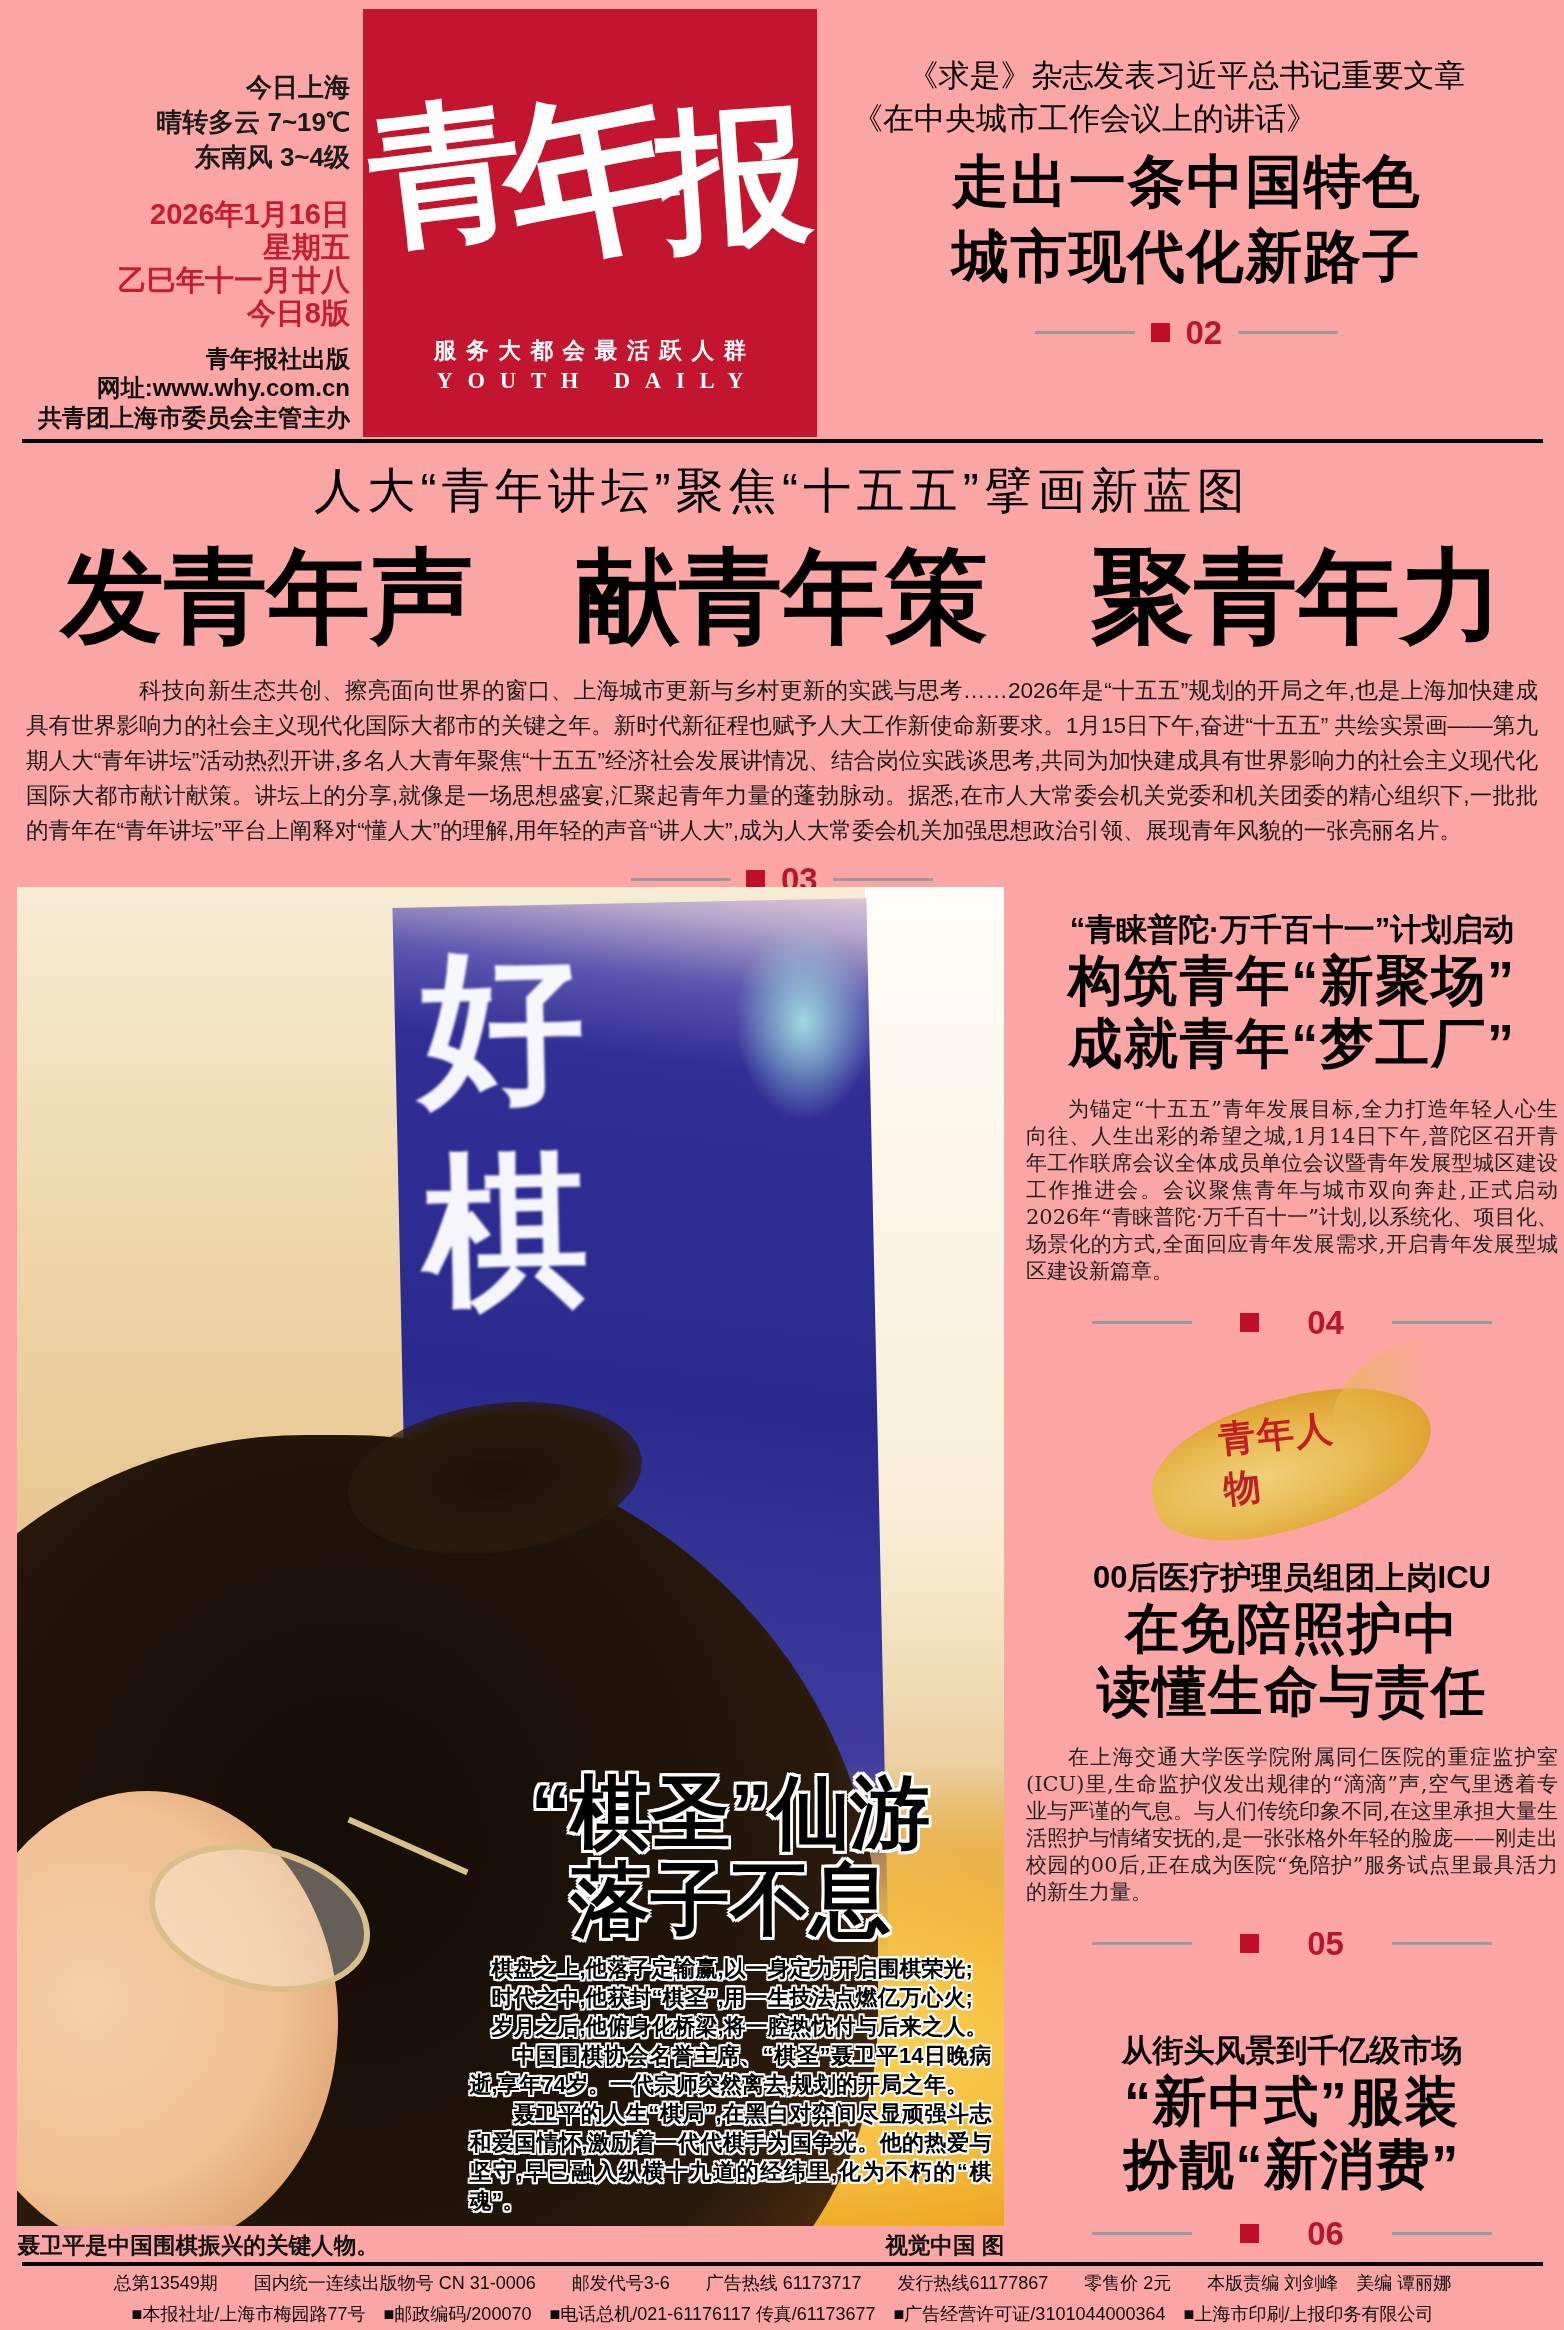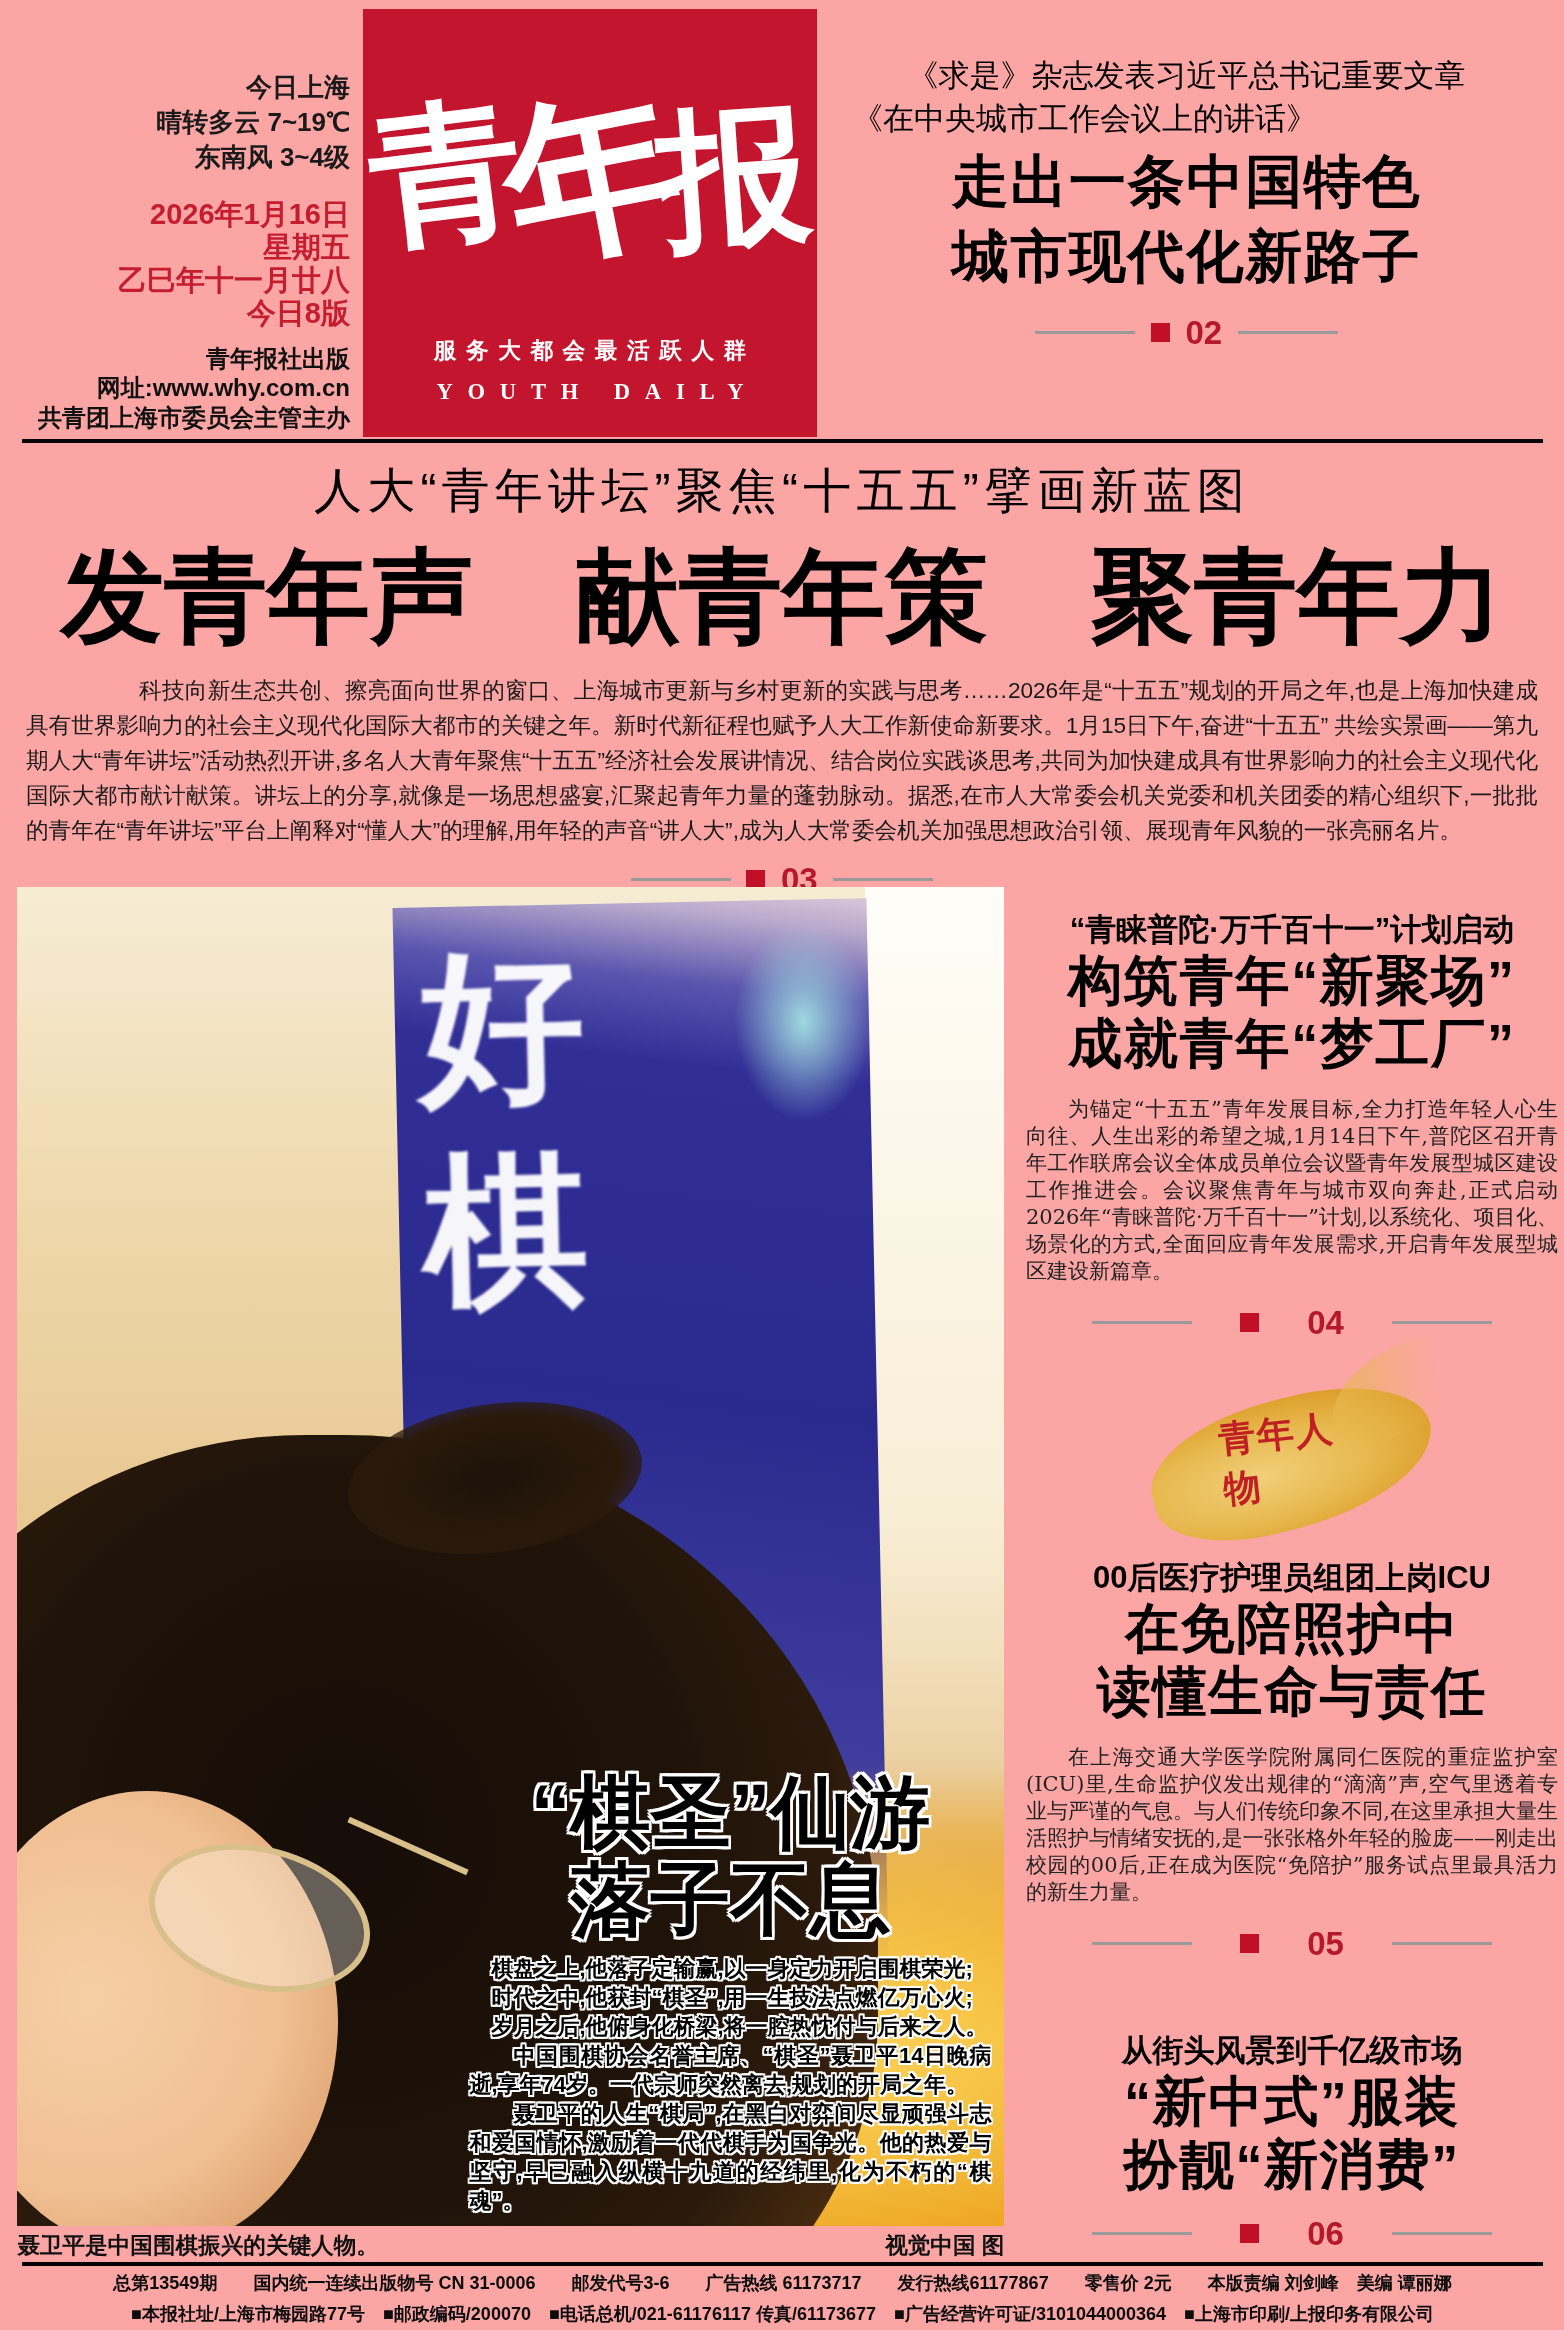--- a/index.html
+++ b/index.html
@@ -15,21 +15,21 @@
   .pub div{font-size:24px;font-weight:700;line-height:29.6px;color:#111;}
 
   
   .brand{position:absolute;left:363px;top:8.7px;width:454px;height:428px;background:#c3152e;
          color:#fff;text-align:center;}
   .callig{margin-top:26px;height:269px;white-space:nowrap;font-family:"DejaVu Serif",serif;font-weight:700;}
   .callig span{display:inline-block;font-size:152px;line-height:261px;margin:0 -12px;transform:rotate(-7deg);}
   .callig span:nth-child(2){font-size:174px;transform:rotate(-11deg) translateY(10.4px);}
   .callig span:nth-child(3){transform:rotate(-4deg) translateY(3.5px);}
   .slogan{margin-top:31px;font-size:22.6px;font-weight:700;letter-spacing:9.6px;text-indent:9.6px;}
-  .eng{margin-top:13px;font-size:22.6px;font-weight:700;letter-spacing:14.8px;text-indent:14.8px;
+  .eng{margin-top:2px;font-size:22.6px;font-weight:700;letter-spacing:14.8px;text-indent:14.8px;
        font-family:"Liberation Serif",serif;}
 
   
   .top-story{position:absolute;left:826px;top:54px;width:721px;text-align:center;}
   .ts-eyebrow{font-size:31px;line-height:43px;font-weight:400;color:#000;}
   .ts-e2{text-align:left;padding-left:26px;}
   .ts-head{font-size:57px;font-weight:900;line-height:68px;letter-spacing:1.7px;margin-top:7px;color:#000;}
 
   
   .marker{display:flex;align-items:center;justify-content:center;gap:15.6px;margin-top:26px;}
@@ -103,21 +103,21 @@
   .badge{position:absolute;inset:0;border-radius:52% 48% 58% 42%;transform:rotate(-14deg);
       background:radial-gradient(ellipse at 38% 55%,#f2cf7a 0%,#e7b84e 45%,#dd9f2b 75%,rgba(221,159,43,0) 100%);}
   .badge::after{content:"";position:absolute;right:-61px;top:-22px;width:156px;height:83px;border-radius:50%;
       transform:rotate(-16deg);
       background:linear-gradient(115deg,rgba(231,184,78,.85) 0%,rgba(231,184,78,0) 70%);}
   .badge-text{position:absolute;left:50%;top:50%;transform:translate(-50%,-55%) rotate(-6deg);
       font-size:37px;font-weight:900;color:#c01f24;letter-spacing:1.7px;font-family:"DejaVu Serif",serif;}
 
   
   .footer{position:absolute;left:0;top:2270px;width:100%;text-align:center;color:#0c0c0c;}
-  .f-line{font-size:18px;font-weight:700;line-height:26px;}
+  .f-line{font-size:18px;font-weight:400;line-height:26px;}
   .f-line + .f-line{margin-top:5.2px;}
 </style>
 </head>
 <body>
 
 <div class="page">
 
   <div class="info-col">
     <div class="weather">
       <div>今日上海</div>

